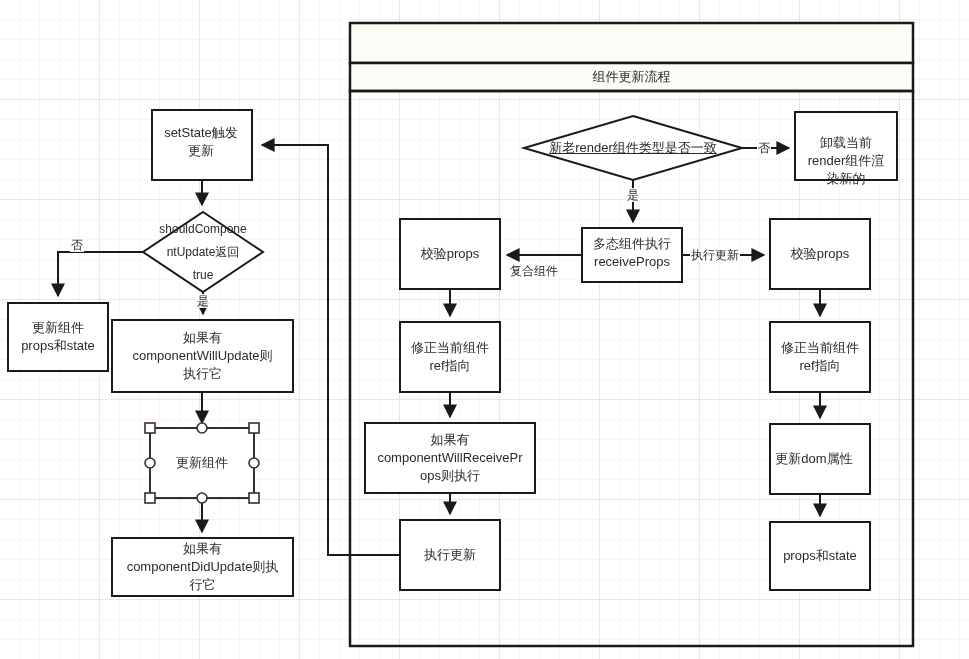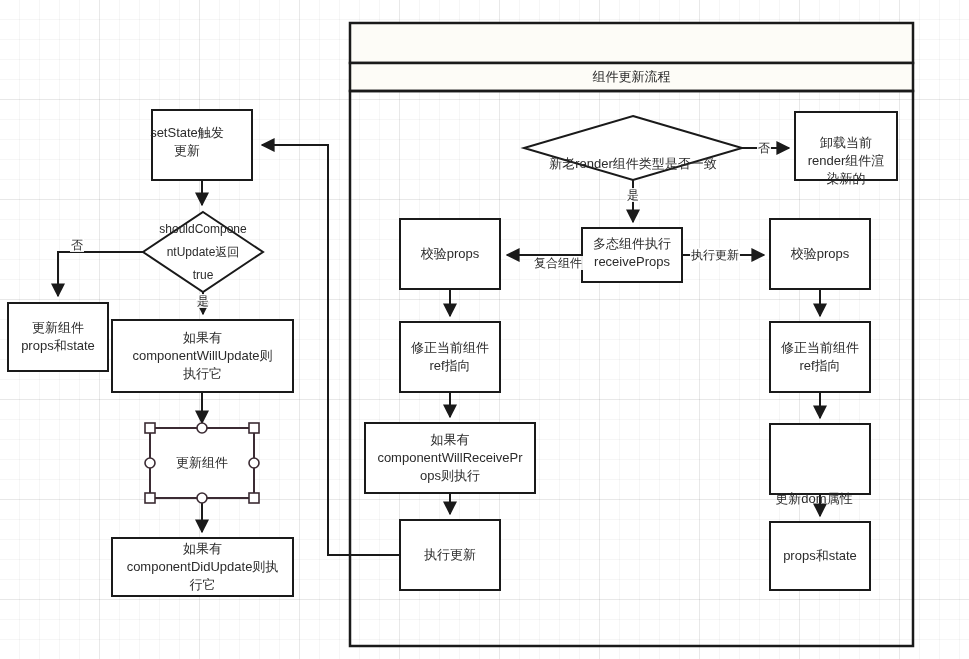--- a/index.html
+++ b/index.html
@@ -194,41 +194,41 @@
       <rect class="handle-sq" x="249" y="493" width="10" height="10"></rect>
       <circle class="handle-ci" cx="202" cy="428" r="5"></circle>
       <circle class="handle-ci" cx="202" cy="498" r="5"></circle>
       <circle class="handle-ci" cx="150" cy="463" r="5"></circle>
       <circle class="handle-ci" cx="254" cy="463" r="5"></circle>
     </g>
   </svg>
 
   <div class="container-title" style="left:350px; top:63px; width:563px; height:28px;">组件更新流程</div>
 
-  <div class="node-label" style="left:137px; top:110px; width:100px; height:64px;">setState触发
+  <div class="node-label" style="left:151px; top:110px; width:100px; height:64px;">setState触发
 更新</div>
 
   <div class="node-label" style="left:138px; top:212px; width:130px; height:80px; font-size:12px; line-height:23px;">shouldCompone
 ntUpdate返回
 true</div>
 
   <div class="node-label" style="left:8px; top:303px; width:100px; height:68px;">更新组件
 props和state</div>
 
   <div class="node-label" style="left:112px; top:320px; width:181px; height:72px;">如果有
 componentWillUpdate则
 执行它</div>
 
   <div class="node-label" style="left:150px; top:428px; width:104px; height:70px;">更新组件</div>
 
   <div class="node-label" style="left:112px; top:538px; width:181px; height:58px;">如果有
 componentDidUpdate则执
 行它</div>
 
-  <div class="node-label" style="left:524px; top:132px; width:218px; height:64px;">新老render组件类型是否一致</div>
+  <div class="node-label" style="left:524px; top:116px; width:218px; height:64px;text-decoration:underline;">新老render组件类型是否一致</div>
 
   <div class="node-label" style="left:795px; top:119px; width:102px; height:83px;">卸载当前
 render组件渲
 染新的</div>
 
   <div class="node-label" style="left:582px; top:228px; width:100px; height:50px;">多态组件执行
 receiveProps</div>
 
   <div class="node-label" style="left:400px; top:219px; width:100px; height:70px;">校验props</div>
 
@@ -239,24 +239,24 @@
 
   <div class="node-label" style="left:770px; top:322px; width:100px; height:70px;">修正当前组件
 ref指向</div>
 
   <div class="node-label" style="left:365px; top:423px; width:170px; height:70px;">如果有
 componentWillReceivePr
 ops则执行</div>
 
   <div class="node-label" style="left:400px; top:520px; width:100px; height:70px;border-radius:19px;">执行更新</div>
 
-  <div class="node-label" style="left:770px; top:424px; width:88px; height:70px;margin-top:40px;">更新dom属性</div>
+  <div class="node-label" style="left:770px; top:424px; width:88px; height:70px;">更新dom属性</div>
 
   <div class="node-label" style="left:770px; top:522px; width:100px; height:68px;">props和state</div>
 
   <div class="edge-label" style="left:70px; top:238px;">否</div>
   <div class="edge-label" style="left:196px; top:294px;">是</div>
   <div class="edge-label" style="left:757px; top:141px;">否</div>
   <div class="edge-label" style="left:626px; top:188px;">是</div>
-  <div class="edge-label" style="left:509px; top:256px;margin-left:24px;">复合组件</div>
+  <div class="edge-label" style="left:509px; top:264px;">复合组件</div>
   <div class="edge-label" style="left:690px; top:248px;">执行更新</div>
 
 </div>
 
 </body></html>

